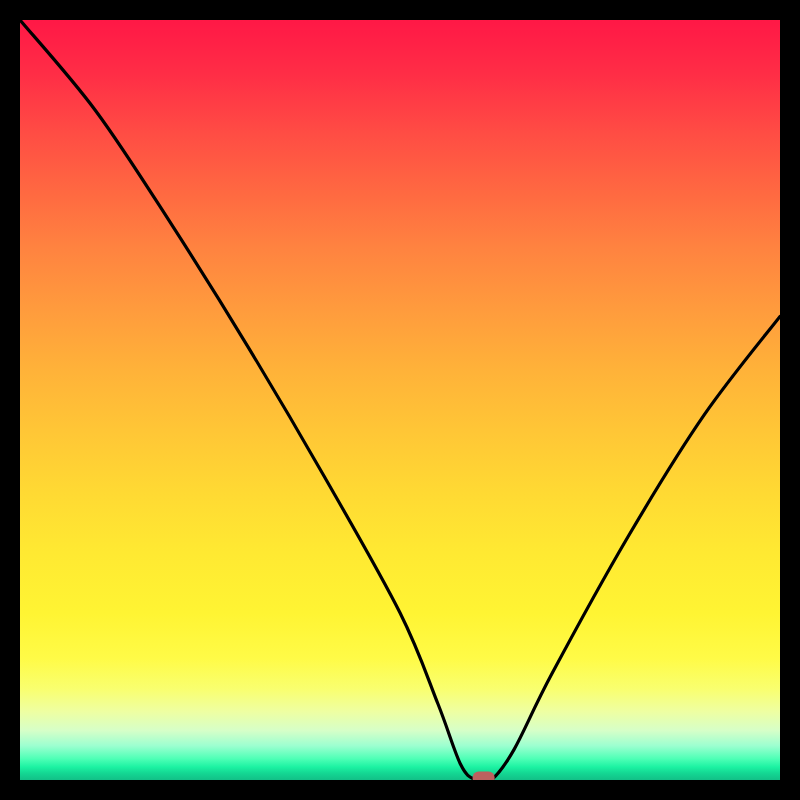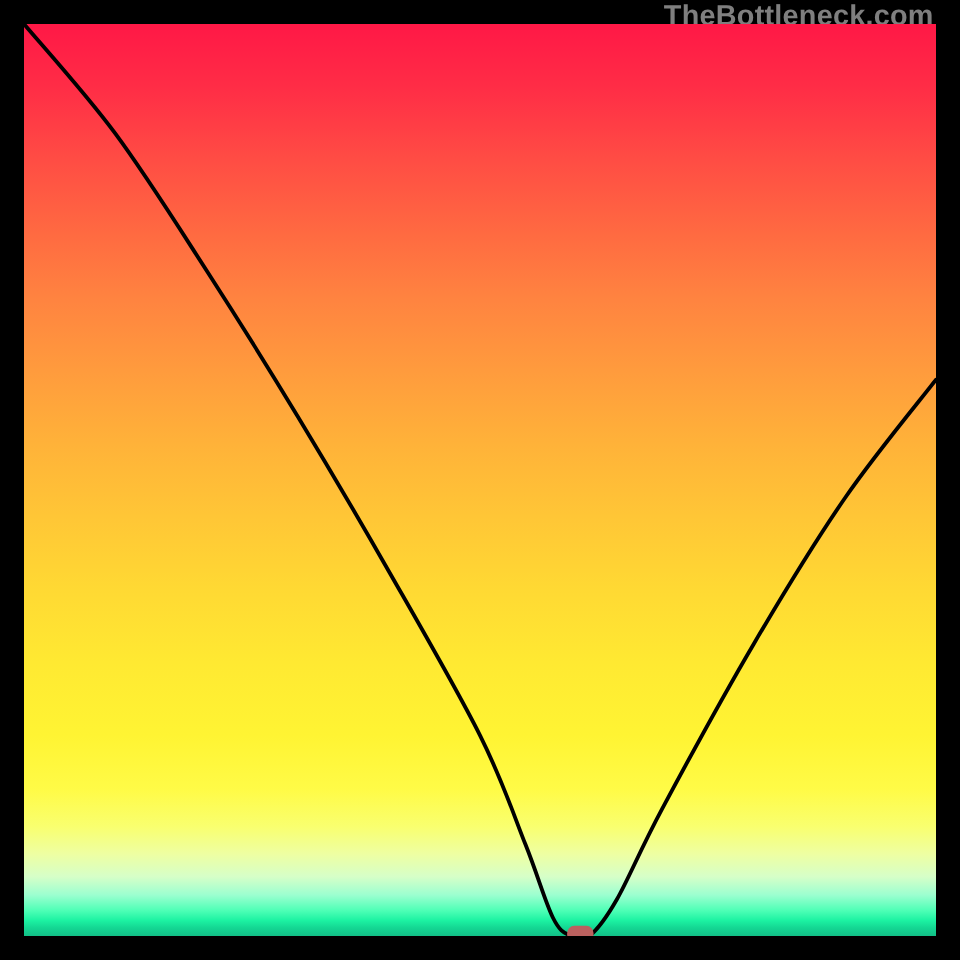--- a/index.html
+++ b/index.html
@@ -74,21 +74,20 @@
     font-size: 24px;
     font-weight: 600;
     letter-spacing: 0.2px;
     user-select: none;
   }
 </style>
 </head>
 <body>
 
 <div class="wrap">
-  <div class="watermark">TheBottleneck.com</div>
   <div class="plot">
     <div class="gradient"></div>
     <svg class="curve" viewBox="0 0 760 760" preserveAspectRatio="none">
       <path d="M 0 0 C 12.67 15.20, 50.67 57.00, 76.00 91.20 C 101.33 125.40, 126.67 165.93, 152.00 205.20 C 177.33 244.47, 202.67 285.00, 228.00 326.80 C 253.33 368.60, 278.67 411.67, 304.00 456.00 C 329.33 500.33, 361.00 554.80, 380.00 592.80 C 399.00 630.80, 407.87 658.67, 418.00 684.00 C 428.13 709.33, 434.47 732.13, 440.80 744.80 C 447.13 757.47, 450.93 757.47, 456.00 760.00 C 461.07 762.53, 464.87 765.07, 471.20 760.00 C 477.53 754.93, 483.87 747.33, 494.00 729.60 C 504.13 711.87, 513.00 689.07, 532.00 653.60 C 551.00 618.13, 582.67 559.87, 608.00 516.80 C 633.33 473.73, 658.67 431.93, 684.00 395.20 C 709.33 358.47, 747.33 312.87, 760.00 296.40"></path>
       <rect class="marker" x="452.60" y="751.50" width="22" height="13" rx="6" ry="6"></rect>
     </svg>
   </div>
 </div>
 
 </body></html>

